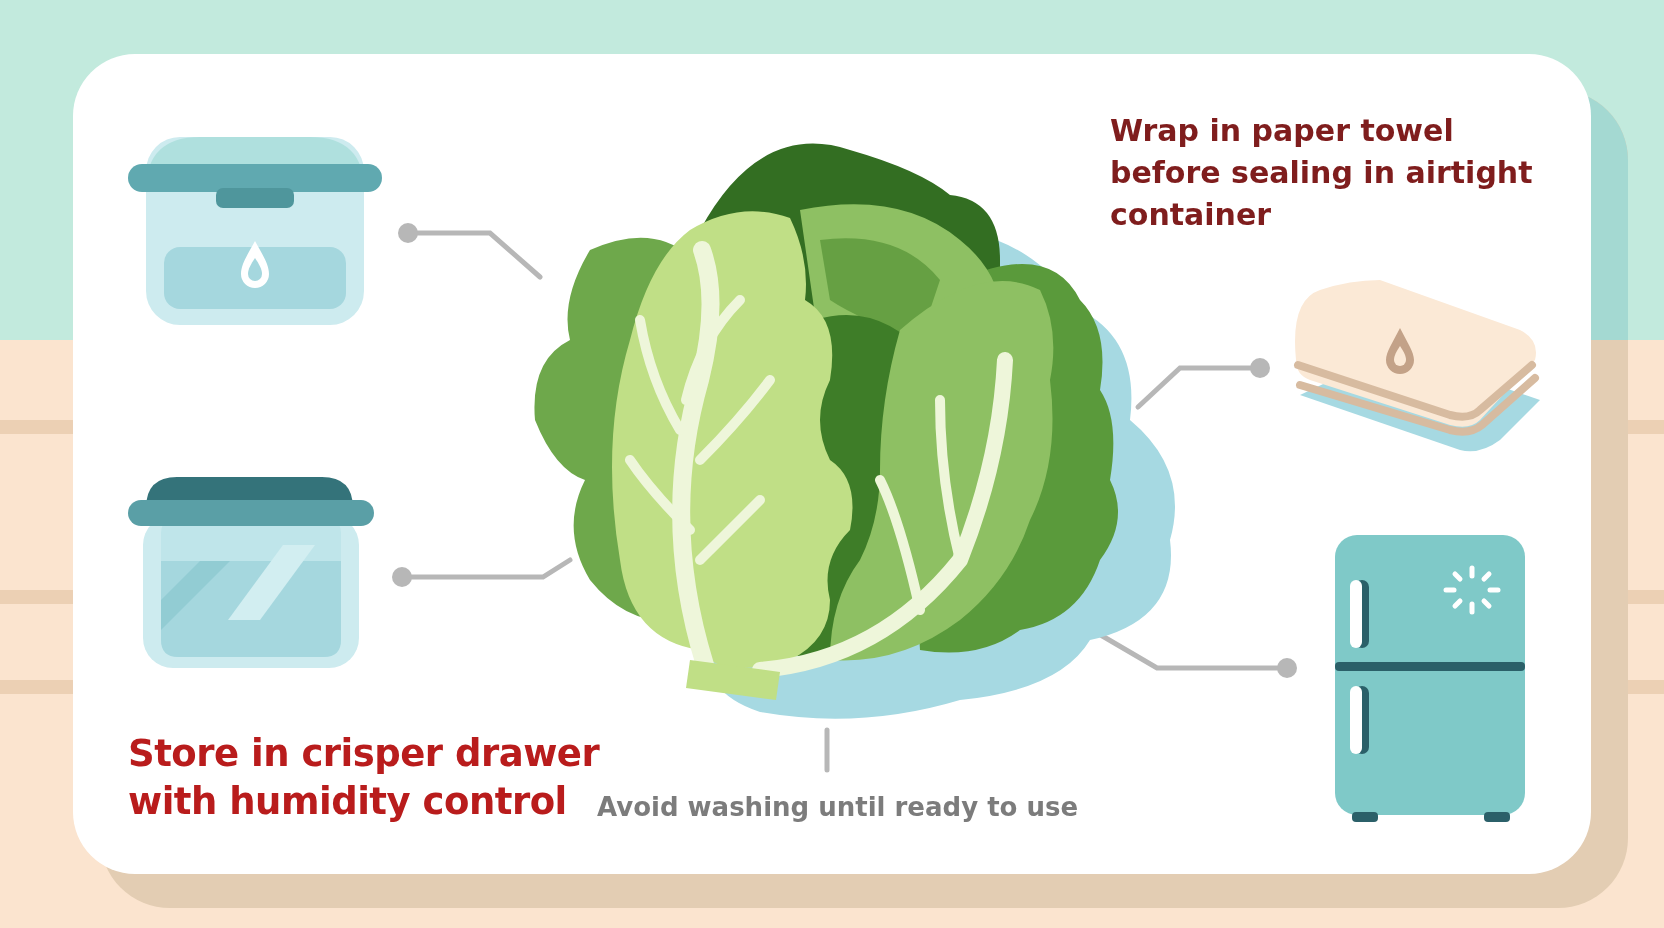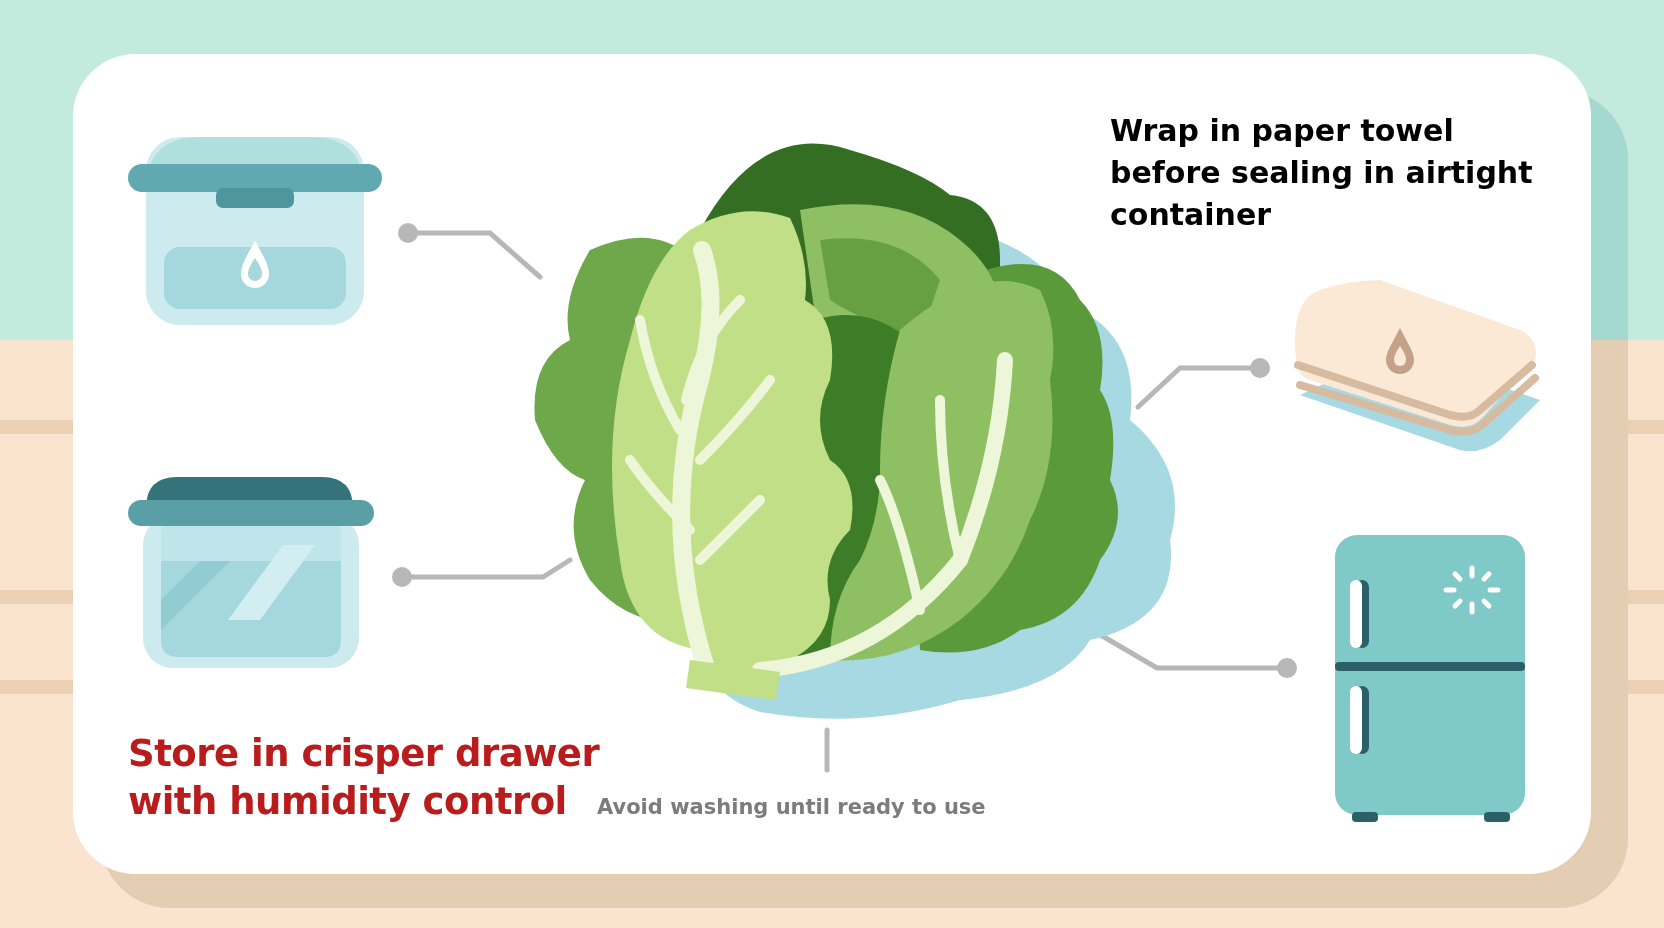--- a/index.html
+++ b/index.html
@@ -5,23 +5,23 @@
   html, body { margin: 0; padding: 0; }
   body { width: 1664px; height: 928px; position: relative; overflow: hidden; background: #c2eadd; font-family: "DejaVu Sans", sans-serif; }
   .bg-top { position: absolute; left: 0; top: 0; width: 1664px; height: 340px; background: #c2eadd; }
   .bg-bottom { position: absolute; left: 0; top: 340px; width: 1664px; height: 588px; background: #fbe4cf; }
   .bg-stripe { position: absolute; left: 0; width: 1664px; height: 14px; background: #ecd0b4; }
   .card-shadow { position: absolute; left: 100px; top: 90px; width: 1528px; height: 818px; border-radius: 70px; background: #e3cdb3; }
   .card-shadow-top { position: absolute; left: 1500px; top: 90px; width: 128px; height: 250px; border-top-right-radius: 70px; background: #a4d9d2; }
   .card { position: absolute; left: 73px; top: 54px; width: 1518px; height: 820px; background: #ffffff; border-radius: 62px; }
   svg.scene { position: absolute; left: 0; top: 0; }
   .label { position: absolute; margin: 0; }
-  .tip-wrap { left: 1110px; top: 110px; width: 440px; color: #000000; font-size: 30px; line-height: 42px; font-weight: 600; }
+  .tip-wrap { left: 1110px; top: 110px; width: 440px; color: #7f1d1d; font-size: 30px; line-height: 42px; font-weight: 600; }
   .tip-store { left: 128px; top: 730px; width: 480px; color: #b91c1c; font-size: 37px; line-height: 48px; font-weight: 700; letter-spacing: -0.5px; }
-  .tip-wash { left: 597px; top: 788px; width: 520px; color: #7c7c7c; font-size: 21px; line-height: 38px; font-weight: 600; }
+  .tip-wash { left: 597px; top: 788px; width: 520px; color: #7c7c7c; font-size: 26px; line-height: 38px; font-weight: 600; }
 </style>
 </head>
 <body>
 
 <div class="bg-top"></div>
 <div class="bg-bottom"></div>
 <div class="bg-stripe" style="top:420px"></div>
 <div class="bg-stripe" style="top:590px"></div>
 <div class="bg-stripe" style="top:680px"></div>
 <div class="card-shadow"></div>

